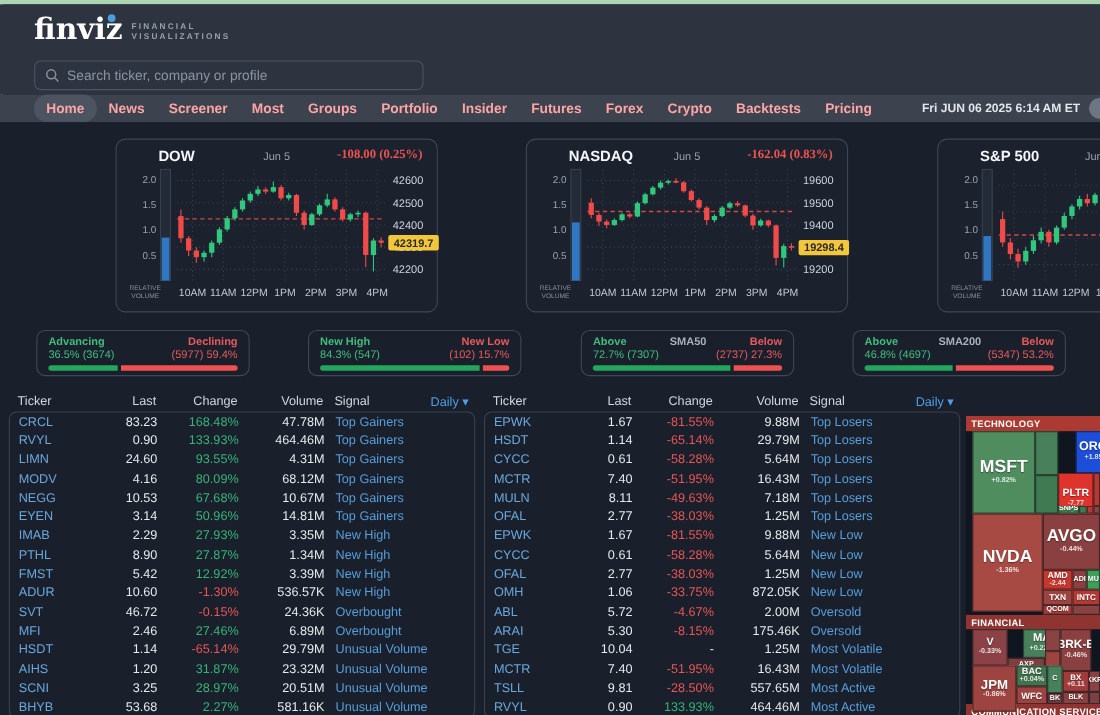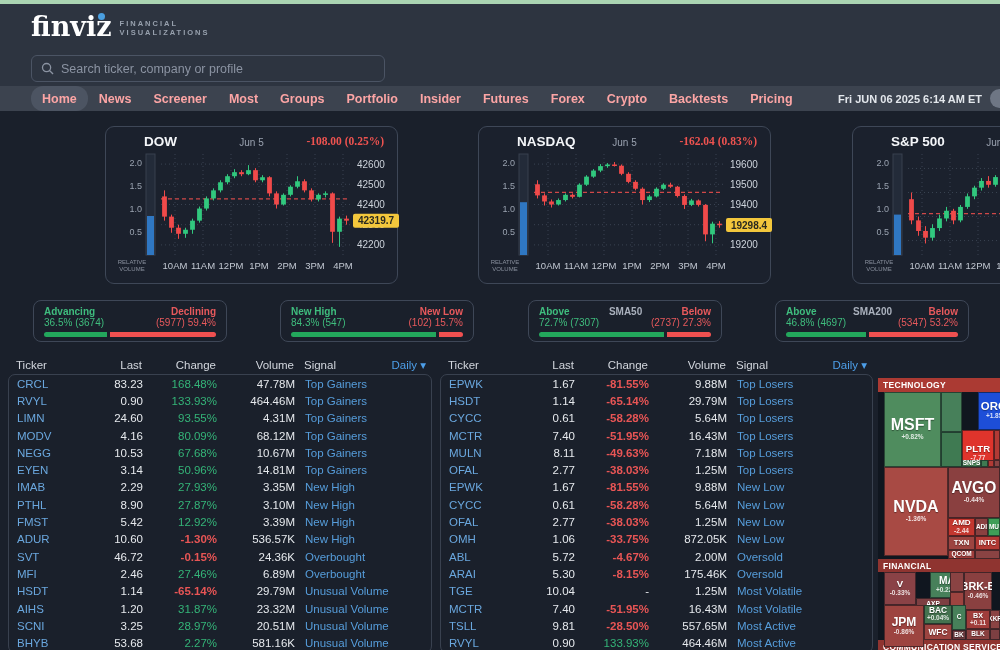--- a/index.html
+++ b/index.html
@@ -50,21 +50,21 @@
   
   .table-wrap { position:absolute; top:356px; }
   .t-header { display:grid; grid-template-columns:64px 62px 74px 78px 1fr 52px; font-size:11.5px; color:#d2d6dd; height:18px; align-items:center; padding:0 6px 0 8px; }
   .t-header .rt { text-align:right; } .t-header .sig { padding-left:10px; }
   .t-daily { color:#4d9ee8; text-align:right; cursor:pointer; }
   .t-body { border:1px solid #39414f; border-radius:7px; overflow:hidden; }
   .t-row { display:grid; grid-template-columns:64px 62px 74px 78px 1fr; height:17.3px; align-items:center; font-size:11.5px; padding:0 6px 0 8px; }
   .td-ticker { color:#6aa7de; cursor:pointer; }
   .td-num { text-align:right; color:#e6e9ed; }
   .td-chg { text-align:right; }
-  .td-chg.up { color:#34b478; } .td-chg.down { color:#e85555;font-weight:bold; } .td-chg.flat { color:#e6e9ed; }
+  .td-chg.up { color:#34b478; } .td-chg.down { color:#e85555; } .td-chg.flat { color:#e6e9ed; }
   .td-signal { padding-left:10px; color:#569ddb; cursor:pointer; }
 
   
   .heatmap { position:absolute; left:878px; top:378px; width:122px; height:272px; background:#10161f; overflow:hidden; }
   .hm-header { position:absolute; left:0; width:200px; color:#fff; font-size:8.5px; font-weight:bold; letter-spacing:0.3px; padding:2px 0 0 5px; white-space:nowrap; }
   .hm-tile { position:absolute; display:flex; flex-direction:column; align-items:center; justify-content:center; overflow:hidden; cursor:pointer; box-shadow:inset 0 0 0 1px rgba(10,14,20,0.55); }
   .hm-t { font-weight:bold; color:#fff; line-height:1; text-shadow:0 1px 1px rgba(0,0,0,0.4); white-space:nowrap; }
   .hm-p { font-size:6.5px; font-weight:bold; color:rgba(255,255,255,0.82); line-height:1.3; white-space:nowrap; }
 </style>
 </head>
@@ -516,21 +516,21 @@
         <span class="td-ticker">IMAB</span>
         <span class="td-num">2.29</span>
         <span class="td-chg up">27.93%</span>
         <span class="td-num">3.35M</span>
         <span class="td-signal">New High</span>
       </div>
       <div class="t-row">
         <span class="td-ticker">PTHL</span>
         <span class="td-num">8.90</span>
         <span class="td-chg up">27.87%</span>
-        <span class="td-num">3.10M</span>
+        <span class="td-num">1.34M</span>
         <span class="td-signal">New High</span>
       </div>
       <div class="t-row">
         <span class="td-ticker">FMST</span>
         <span class="td-num">5.42</span>
         <span class="td-chg up">12.92%</span>
         <span class="td-num">3.39M</span>
         <span class="td-signal">New High</span>
       </div>
       <div class="t-row">

